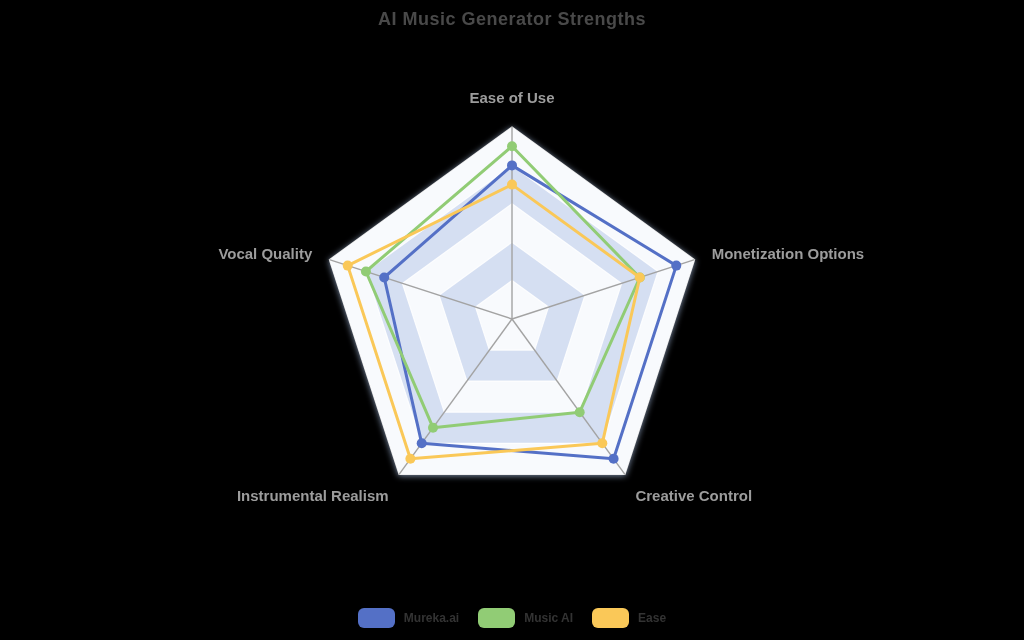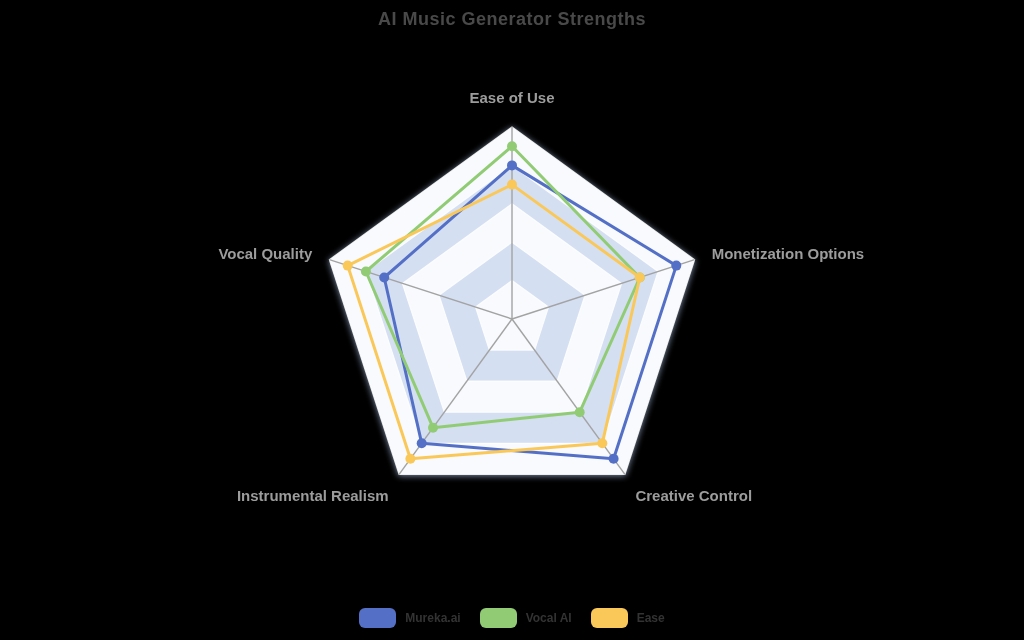--- a/index.html
+++ b/index.html
@@ -115,21 +115,21 @@
       </g>
     </svg>
 
   <div class="legend">
     <div class="legend-item">
       <span class="legend-swatch" style="background: rgb(84, 112, 198);"></span>
       <span class="legend-label">Mureka.ai</span>
     </div>
     <div class="legend-item">
       <span class="legend-swatch" style="background: rgb(145, 204, 117);"></span>
-      <span class="legend-label">Vocal AI</span>
+      <span class="legend-label">Music AI</span>
     </div>
     <div class="legend-item">
       <span class="legend-swatch" style="background: rgb(250, 200, 88);"></span>
       <span class="legend-label">Ease</span>
     </div>
   </div>
 
 </div>
 
 </body></html>

